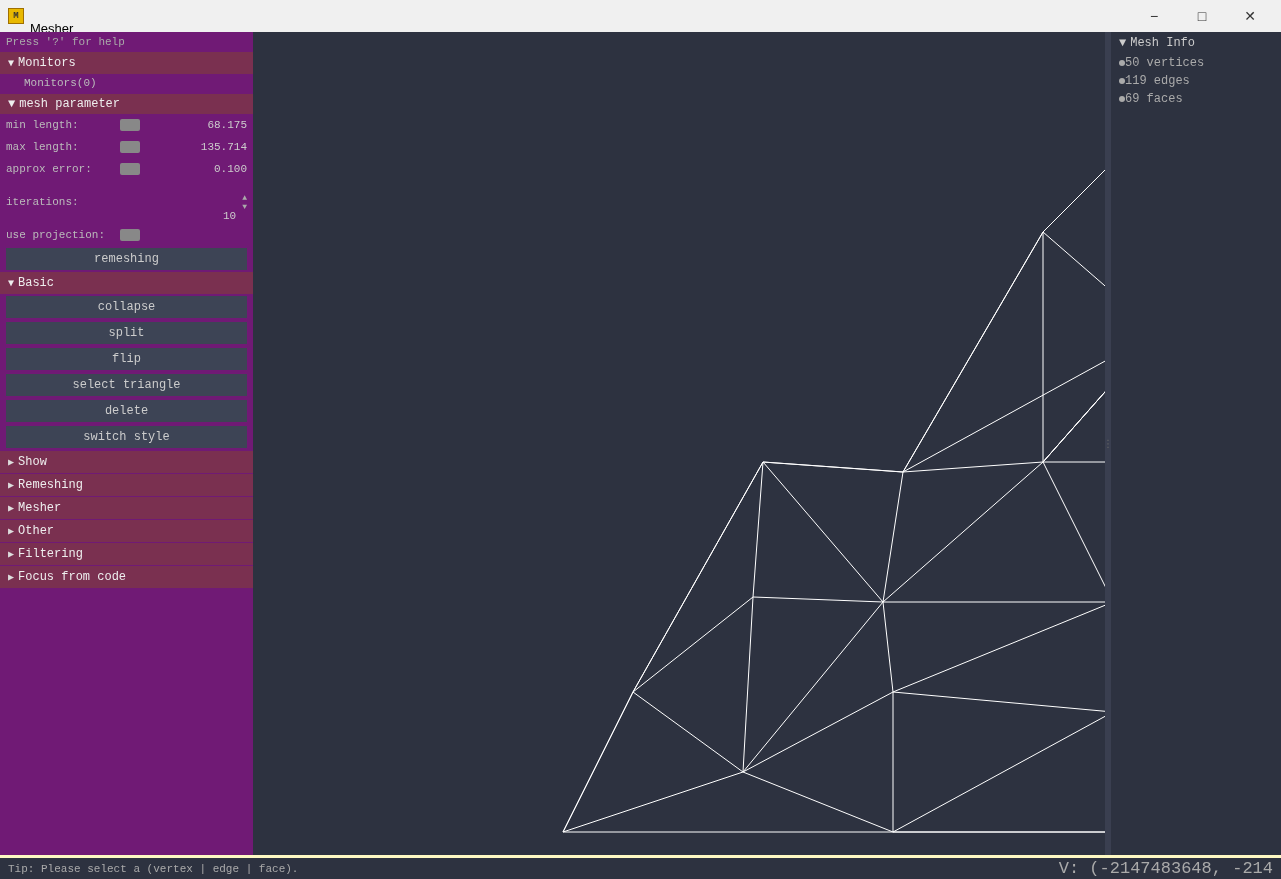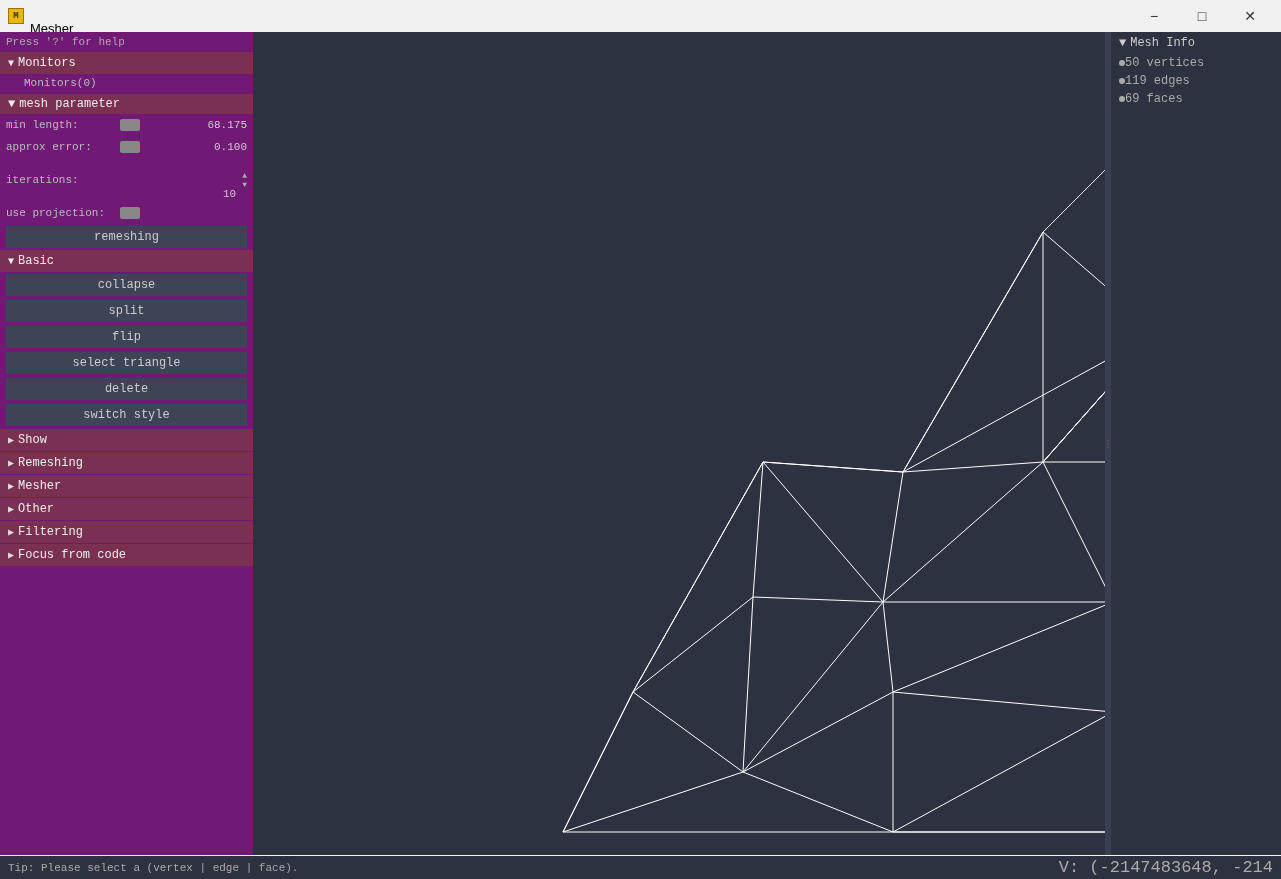--- a/index.html
+++ b/index.html
@@ -245,21 +245,21 @@
     #right-edge::after {
       content: '⋮';
       color: #666;
       font-size: 10px;
     }
 
     
     #statusbar {
       height: 24px;
       background: #2d3240;
-      border-top: 1px solid #fef9c3;
+      border-top: 3px solid #fef9c3;
       display: flex;
       align-items: center;
       padding: 0 8px;
       flex-shrink: 0;
       justify-content: space-between;
     }
     #statusbar .tip-text {
       color: #aaa;
       font-size: 11px;
     }
@@ -312,20 +312,27 @@
     </div>
 
     <div class="param-row">
       <span class="param-label">min length:</span>
       <div class="param-input-container">
         <div class="param-slider-small"></div>
         <span class="param-value">68.175</span>
       </div>
     </div>
 
+    <div class="param-row">
+      <span class="param-label">max length:</span>
+      <div class="param-input-container">
+        <div class="param-slider-small"></div>
+        <span class="param-value">135.714</span>
+      </div>
+    </div>
 
     <div class="param-row">
       <span class="param-label">approx error:</span>
       <div class="param-input-container">
         <div class="param-slider-small"></div>
         <span class="param-value">0.100</span>
       </div>
     </div>
 
     <div class="param-row">

